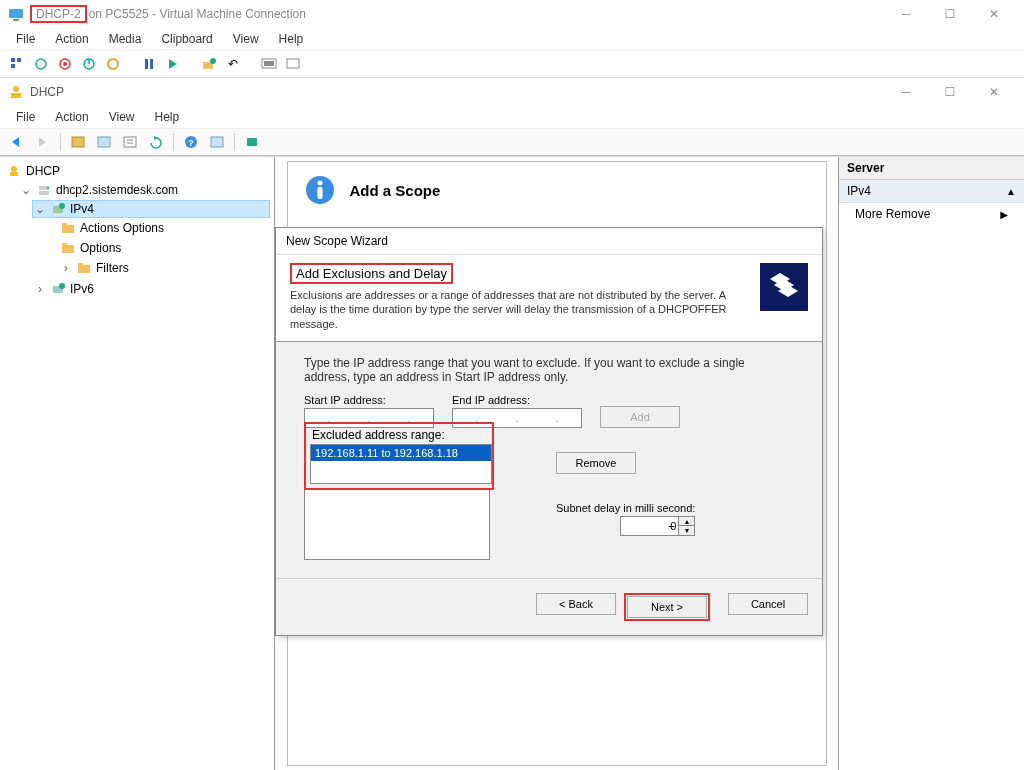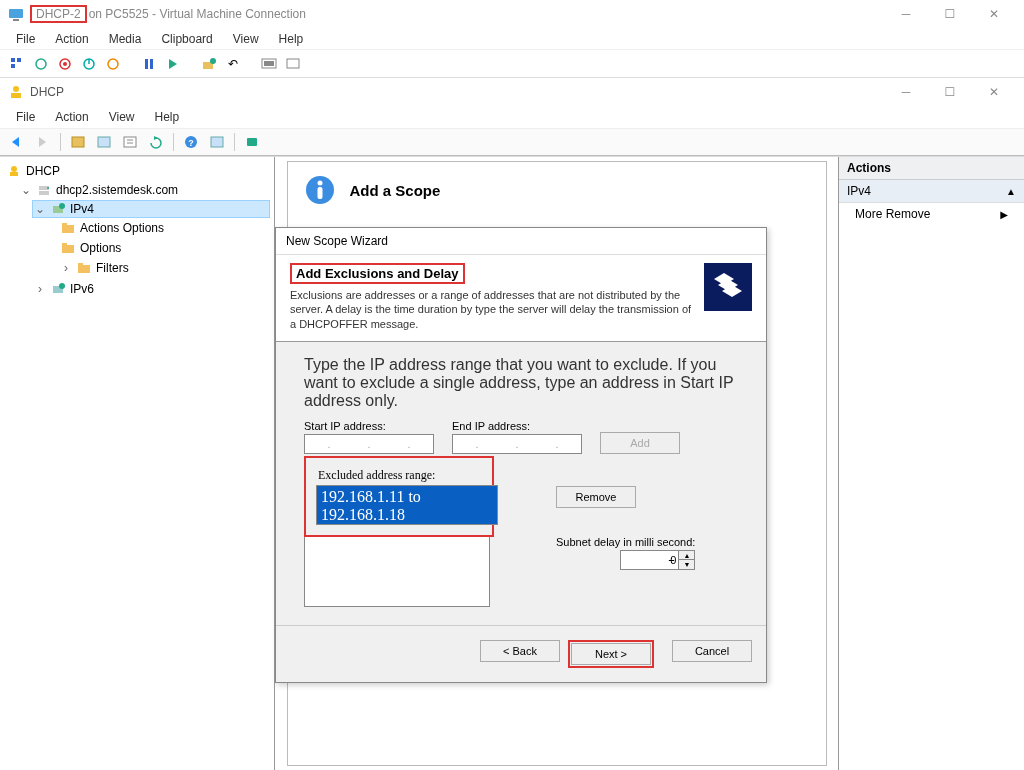--- a/index.html
+++ b/index.html
@@ -47,39 +47,39 @@
 .expander { width:12px; text-align:center; color:#666; user-select:none; cursor:pointer; }
 .node-icon { width:16px; height:16px; display:inline-flex; align-items:center; justify-content:center; }
 
 .center-panel { flex:1; position:relative; background:#fff; border-right:1px solid #999; display:flex; justify-content:center; }
 .center-inner { width:540px; border:1px solid #bbb; margin:4px; background:#fff; }
 .center-header { display:flex; align-items:center; padding:12px 16px; gap:14px; }
 .info-icon { width:32px; height:32px; }
 .center-header h3 { font-size:15px; font-weight:600; }
 
 
-.wizard { position:absolute; left:0; top:70px; width:492px; background:#f0f0f0; border:1px solid #888; box-shadow:2px 2px 6px rgba(0,0,0,0.2); }
+.wizard { position:absolute; left:0; top:70px; width:548px; background:#f0f0f0; border:1px solid #888; box-shadow:2px 2px 6px rgba(0,0,0,0.2); }
 .wizard-title { padding:6px 10px; background:#fff; border-bottom:1px solid #ddd; font-size:12px; }
 .wizard-header { background:#fff; padding:8px 14px 10px; display:flex; position:relative; border-bottom:1px solid #999;}
 .wizard-header-text { flex:1; padding-right:60px; }
-.wizard-heading { font-size:13px; font-weight:700; display:inline-block; border:2px solid #d33; padding:1px 4px; margin-bottom:2px; }
+.wizard-heading { font-size:13px; font-weight:400; display:inline-block; border:2px solid #d33; padding:1px 4px; margin-bottom:2px; }
 .wizard-desc { font-size:11px; color:#333; line-height:1.3; margin-top:2px; }
 .wizard-header-icon { position:absolute; right:14px; top:8px; width:48px; height:48px; background:#0a1b5e; display:flex; align-items:center; justify-content:center; }
 .wizard-body { background:#f0f0f0; padding:14px 28px 18px; }
-.wizard-body p { font-size:16px; color:#333; margin-bottom:10px; }
-.ip-row { display:flex; align-items:flex-end; gap:18px; margin-bottom:16px; }
+.wizard-body p { font-size:12px; color:#333; margin-bottom:10px; }
+.ip-row { display:flex; align-items:flex-end; gap:18px; margin-bottom:8px; }
 .ip-field label { display:block; font-size:11px; margin-bottom:2px; }
 .ip-input { width:130px; height:20px; border:1px solid #888; background:#fff; font-size:11px; padding:0 4px; display:flex; align-items:center; justify-content:space-around; color:#888; }
 .ip-input span { color:#aaa; }
 .wbtn { width:80px; height:22px; border:1px solid #aaa; background:#efefef; font-size:11px; cursor:pointer; }
 .wbtn.disabled { color:#aaa; cursor:default; }
-.excluded-wrap { border:2px solid #d33; padding:10px; width:190px; margin-top:-14px;font-family:Liberation Serif, serif; }
+.excluded-wrap { border:2px solid #d33; padding:4px; width:190px; margin-top:-14px; }
 .excluded-wrap label { display:block; padding:0 2px 2px; }
 .listbox { width:182px; height:40px; border:1px solid #888; background:#fff; overflow:hidden; }
-.listbox .item { background:#0a60c2; color:#fff; font-size:16px; padding:2px 4px; }
+.listbox .item { background:#0a60c2; color:#fff; font-size:11px; padding:2px 4px; }
 .list-row { display:flex; align-items:flex-start; gap:18px; }
 .list-extra { height:70px; width:186px; border:1px solid #888; border-top:none; background:#fff; }
 .subnet-row { display:flex; flex-direction:column; align-items:flex-end; margin-left:auto; margin-top:28px; }
 .subnet-row label { font-size:11px; margin-bottom:2px; }
 .spinner { width:75px; height:20px; border:1px solid #888; background:#fff; display:flex; align-items:center; justify-content:flex-end; padding-right:18px; position:relative; font-size:11px; }
 .spinner .arrows { position:absolute; right:0; top:0; width:16px; height:100%; border-left:1px solid #888; display:flex; flex-direction:column; }
 .spinner .arrows div { flex:1; display:flex; align-items:center; justify-content:center; font-size:7px; background:#efefef; border-bottom:1px solid #888; }
 .spinner .arrows div:last-child { border-bottom:none; }
 
 .wizard-footer { background:#f0f0f0; padding:14px; display:flex; justify-content:flex-end; gap:8px; border-top:1px solid #ccc; }
@@ -438,21 +438,21 @@
       </div>
       <div class="wizard-footer">
         <button class="wbtn">&lt; Back</button>
         <span class="highlight-wrap"><button class="wbtn">Next &gt;</button></span>
         <button class="wbtn" style="margin-left:10px;">Cancel</button>
       </div>
     </div>
   </div>
 
   <div class="actions-panel">
-    <div class="actions-header">Actions</div>
+    <div class="actions-header">Server</div>
     <div class="actions-sub">
       <span>IPv4</span>
       <span class="tri">▲</span>
     </div>
     <div class="actions-item">
       <span>More Remove</span>
       <span class="tri">▶</span>
     </div>
   </div>
 </div>

